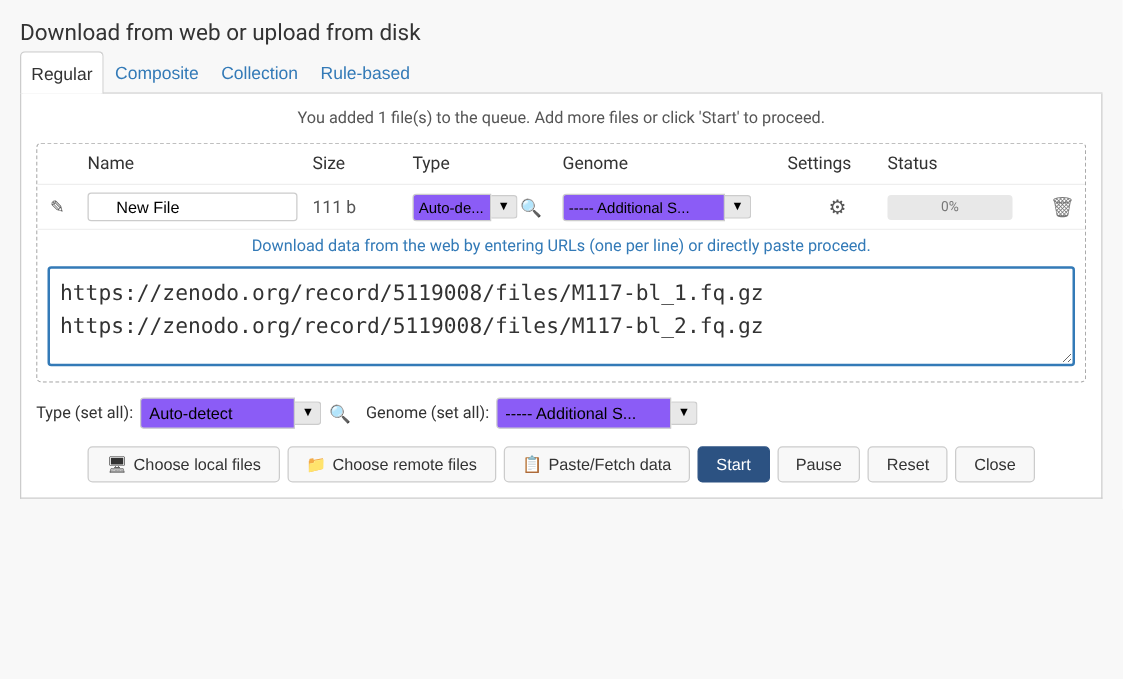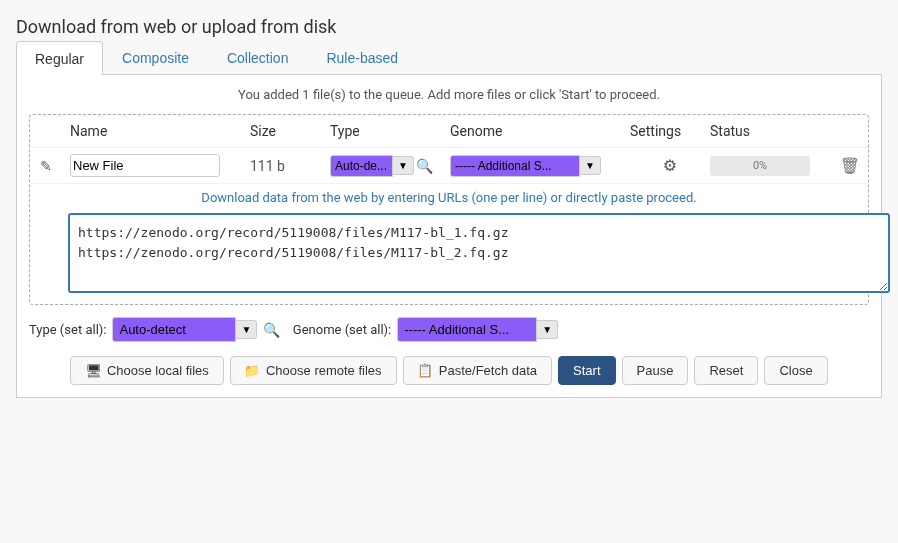--- a/index.html
+++ b/index.html
@@ -20,21 +20,21 @@
       color: #333;
     }
 
     .tabs {
       display: flex;
       border-bottom: 1px solid #ccc;
       margin-bottom: 0;
     }
 
     .tab {
-      padding: 8px 18px;
+      padding: 8px 8px;
       cursor: pointer;
       border: 1px solid transparent;
       border-bottom: none;
       font-size: 14px;
       color: #337ab7;
       background: transparent;
       border-radius: 4px 4px 0 0;
     }
 
     .tab.active {
@@ -93,23 +93,23 @@
 
     .edit-icon {
       color: #555;
       cursor: pointer;
       font-size: 14px;
     }
 
     input.filename-input {
       border: 1px solid #ccc;
       border-radius: 3px;
-      padding: 3px 2px;
-      font-size: 13px;
-      width: 150px;
+      padding: 3px 22px;
+      font-size: 13px;
+      width: 168px;
     }
 
     .search-icon-btn {
       color: #555;
       cursor: pointer;
       font-size: 14px;
       background: none;
       border: none;
     }
 
@@ -160,27 +160,26 @@
       font-size: 13px;
       text-align: center;
       padding: 6px 0 8px;
     }
 
     .url-textarea {
       width: 100%;
       border: 2px solid #337ab7;
       border-radius: 3px;
       padding: 8px;
-      font-size: 13px;
+      font-size: 17px;
       resize: vertical;
       min-height: 80px;
       font-family: monospace;
       color: #333;
       line-height: 1.5;
-      margin-left: 30px;
     }
 
     .url-area-wrapper {
       padding: 0 8px 8px;
     }
 
     .bottom-controls {
       display: flex;
       align-items: center;
       gap: 12px;

